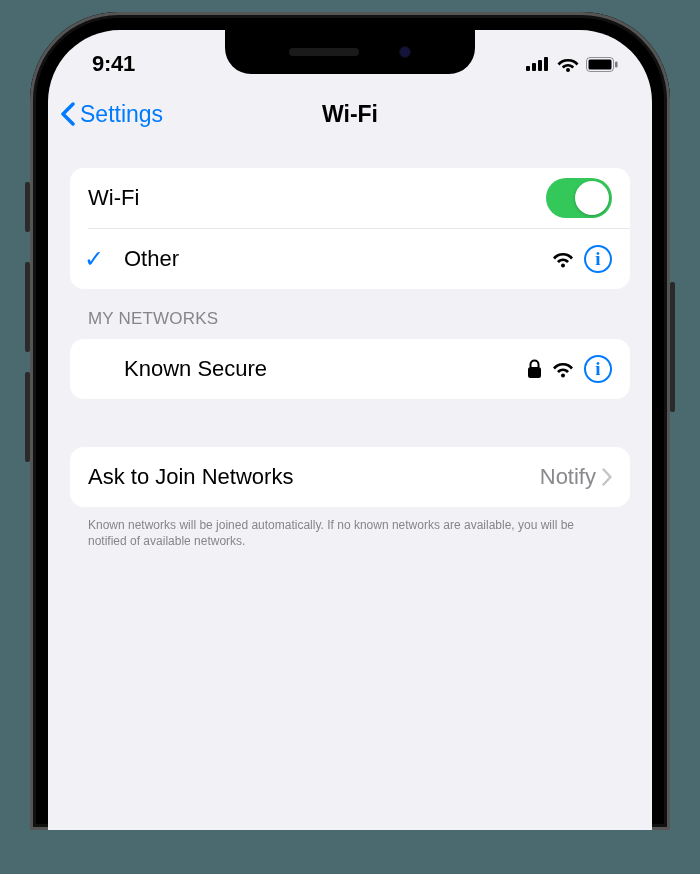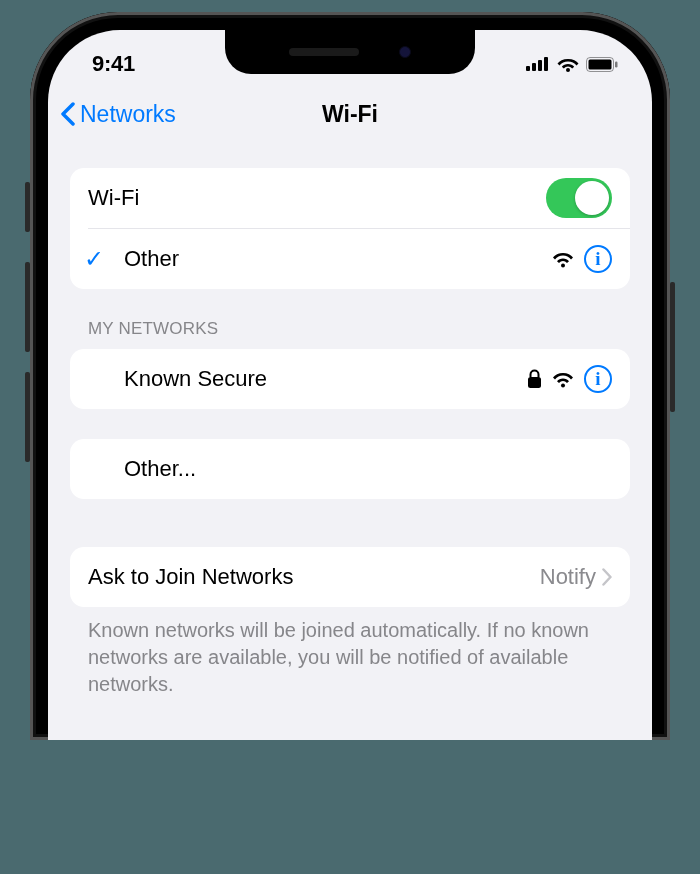--- a/index.html
+++ b/index.html
@@ -8,21 +8,21 @@
       height: 874px;
       background: #4a6a6f;
       font-family: -apple-system, 'Helvetica Neue', Helvetica, Arial, sans-serif;
       display: flex;
       justify-content: center;
       padding-top: 12px;
     }
     
     .phone {
       width: 640px;
-      height: 728px;
+      height: 818px;
       background: #000;
       border-radius: 88px 88px 0 0;
       padding: 18px 18px 0 18px;
       position: relative;
       box-shadow: inset 0 0 0 3px #555, inset 0 0 0 6px #111;
     }
     .side-btn { position: absolute; background:#2a2a2a; border-radius:2px; }
     .side-l1 { left:-5px; top:170px; width:5px; height:50px; }
     .side-l2 { left:-5px; top:250px; width:5px; height:90px; }
     .side-l3 { left:-5px; top:360px; width:5px; height:90px; }
@@ -84,21 +84,21 @@
     .nav-title {
       position: absolute;
       left: 50%;
       transform: translateX(-50%);
       font-size: 23px;
       font-weight: 600;
     }
 
     
     .content { padding: 0 22px; }
-    .group { margin-top: 30px; }
+    .group { margin-top: 20px; }
     .group-first { margin-top: 26px; }
     .group-header {
       font-size: 17px;
       color: #86868a;
       letter-spacing: 0.2px;
       padding: 0 18px 10px 18px;
       display: flex;
       align-items: center;
       gap: 8px;
     }
@@ -143,21 +143,21 @@
       top: 3px;
       width: 34px;
       height: 34px;
       background: #fff;
       border-radius: 50%;
       box-shadow: 0 1px 3px rgba(0,0,0,0.25);
     }
     .detail-val { color: #8a8a8e; font-size: 22px; margin-right: 6px; text-align: right; }
     .chev { color: #c5c5c9; }
     .footer {
-      font-size: 20px;
+      font-size: 12px;
       color: #86868a;
       padding: 10px 18px 0 18px;
       line-height: 1.35;
     }
     .info-circle {
       width: 28px; height: 28px; border: 2.2px solid #007aff; border-radius: 50%;
       display:flex; align-items:center; justify-content:center;
       color:#007aff; font-size:19px; font-weight:600; font-family: Georgia, serif;
     }
     .spinner {
@@ -203,21 +203,21 @@
           <rect x="29" y="4.5" width="2.5" height="6" rx="1.2" fill="#000" fill-opacity="0.5"></rect>
         </svg>
       </div>
     </div>
 
     <div class="navbar">
       <div class="back">
         <svg width="16" height="24" viewBox="0 0 14 24">
           <polyline points="12,2 2,12 12,22" fill="none" stroke="#007aff" stroke-width="3.5" stroke-linecap="round" stroke-linejoin="round"></polyline>
         </svg>
-        <span>Networks</span>
+        <span>Settings</span>
       </div>
       <div class="nav-title">Wi-Fi</div>
     </div>
 
     <div class="content">
 
       <div class="group group-first">
         <div class="card">
           <div class="row">
             <span class="row-label">Wi-Fi</span>
@@ -256,25 +256,20 @@
                 <path d="M11 7.5 C8.6 7.5 6.45 8.5 5 10.2 L7 12.1 C8.2 10.8 9.5 10 11 10 C12.5 10 13.8 10.8 15 12.1 L17 10.2 C15.55 8.5 13.4 7.5 11 7.5 Z" fill="#000"></path>
                 <circle cx="11" cy="14.5" r="2" fill="#000"></circle>
               </svg>
               <div class="info-circle">i</div>
             </div>
           </div>
         </div>
       </div>
 
       <div class="group">
-        <div class="card">
-          <div class="row">
-            <span class="row-label row-label-pad">Other...</span>
-          </div>
-        </div>
       </div>
 
       <div class="group" style="margin-top:48px">
         <div class="card">
           <div class="row">
             <span class="row-label">Ask to Join Networks</span>
             <span class="detail-val">Notify</span>
             <svg class="chev" width="10" height="18" viewBox="0 0 10 18">
               <polyline points="1.5,1.5 8.5,9 1.5,16.5" fill="none" stroke="#c5c5c9" stroke-width="2.5" stroke-linecap="round" stroke-linejoin="round"></polyline>
             </svg>

